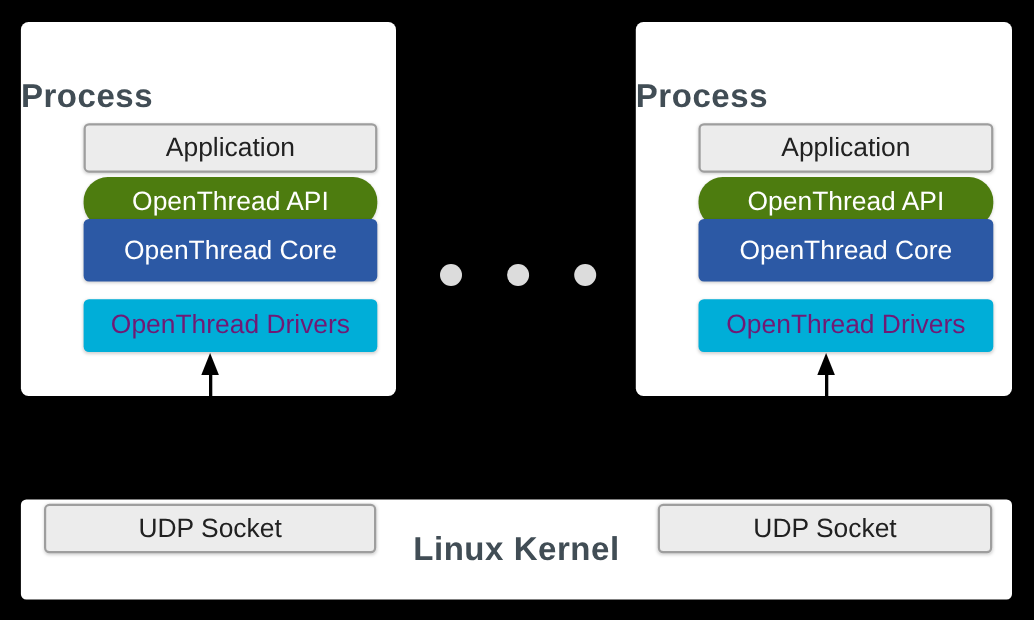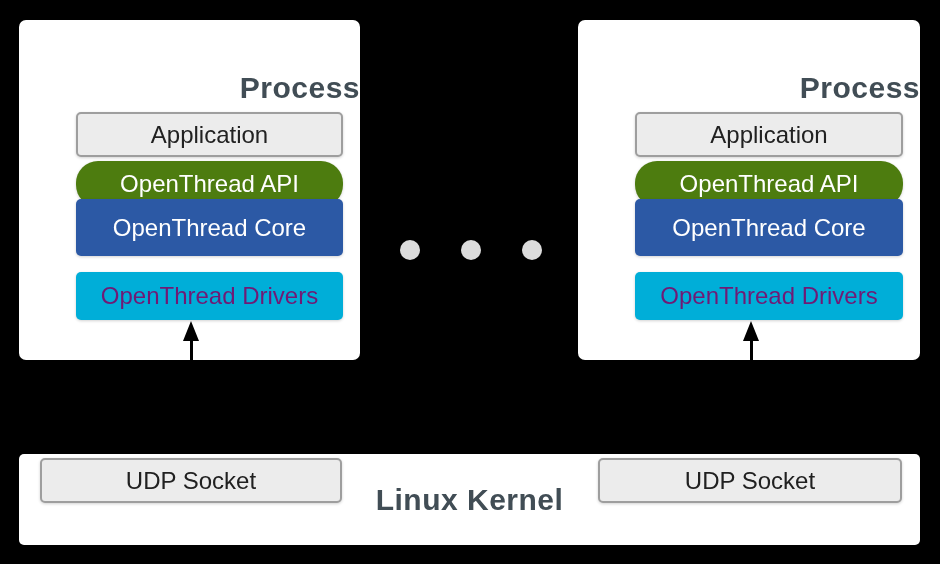--- a/index.html
+++ b/index.html
@@ -9,21 +9,21 @@
   }
 
   .process-panel {
     position:absolute; top:20px; height:340px; background:#ffffff;
     border-radius:7px; box-shadow:0 2px 6px rgba(0,0,0,0.4);
   }
   .process-panel.left  { left:19px;  width:341px; }
   .process-panel.right { left:578px; width:342px; }
 
   .panel-title {
-    position:absolute; top:51px; left:0; right:0; text-align:right;
+    position:absolute; top:51px; left:0; right:0; text-align:left;
     font-size:30px; font-weight:700; color:#414d55; letter-spacing:0.5px;
   }
 
   .layer {
     position:absolute; left:21px; right:17px; display:flex;
     align-items:center; justify-content:center; font-size:24px;
     border-radius:5px; box-sizing:border-box;
     box-shadow:0 1px 3px rgba(0,0,0,0.18);
     margin-left:36px;
   }

